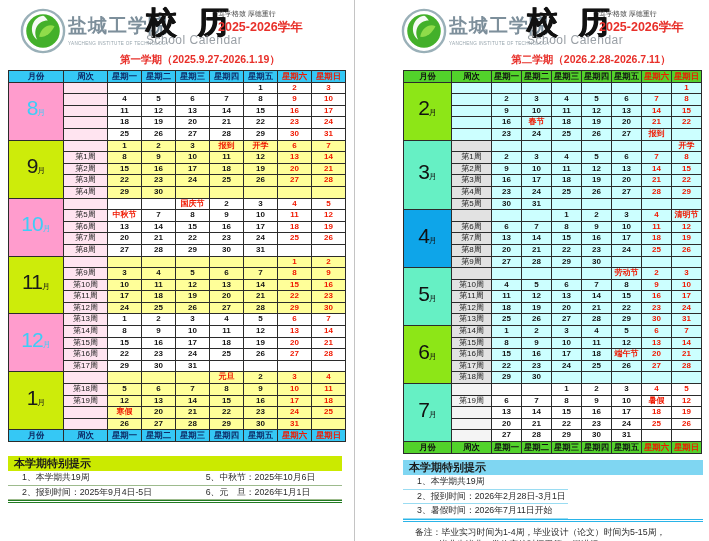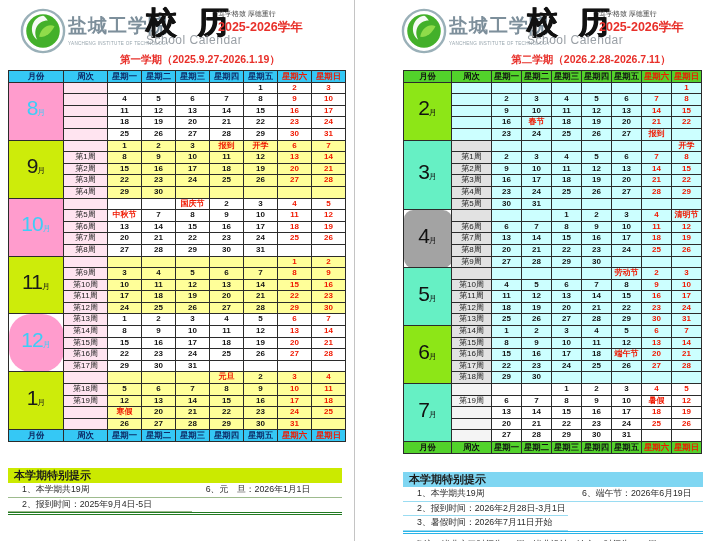--- a/index.html
+++ b/index.html
@@ -42,21 +42,21 @@
   .we{color:#f01800 !important;}
   .ev{color:#f01800 !important;font-weight:bold;}
   .mcell{font-weight:normal;}
   .mcell .mnum{font-size:21px;letter-spacing:-1px;}
   .mcell .munit{font-size:8px;}
 
   
   .notes{position:absolute;}
   #page1 .notes{left:8px;top:456px;width:334px;}
   #page2 .notes{left:48px;top:460px;width:300px;}
-  .nbar{height:15px;line-height:15px;font-size:11px;font-weight:bold;color:#1a1a1a;padding-left:6px;margin-top:12px;}
+  .nbar{height:15px;line-height:15px;font-size:11px;font-weight:bold;color:#1a1a1a;padding-left:6px;}
   #page1 .nbar{background:#cbea00;}
   #page2 .nbar{background:#7fd6f2;}
   .ncols{display:flex;}
   #page1 .ncols{border-bottom:3px double #217a21;}
   #page2 .ncols{border-bottom:3px double #2ab4e8;}
   .ncols ul{list-style:none;margin:0;padding:0;}
   .ncols ul.nl{width:55%;} .ncols ul.nr{width:45%;}
   .ncols li{height:13.5px;line-height:13.5px;font-size:8.8px;color:#2a2a2a;
             padding-left:14px;white-space:nowrap;overflow:hidden;}
   #page1 .ncols li{border-bottom:1px solid #9dbb8d;}
@@ -311,21 +311,21 @@
             <td class="wcell" style="background: rgb(255, 228, 240);">第12周</td>
             <td class="dcell" style="background: rgb(255, 255, 153);">24</td>
             <td class="dcell" style="background: rgb(255, 255, 153);">25</td>
             <td class="dcell" style="background: rgb(255, 255, 153);">26</td>
             <td class="dcell" style="background: rgb(255, 255, 153);">27</td>
             <td class="dcell" style="background: rgb(255, 255, 153);">28</td>
             <td class="dcell we" style="background: rgb(255, 255, 153);">29</td>
             <td class="dcell we" style="background: rgb(255, 255, 153);">30</td>
           </tr>
           <tr>
-            <td rowspan="5" class="mcell" style="background: rgb(255, 156, 205); color: rgb(62, 205, 247); border-radius: 22px;"><span class="mnum">12</span><span class="munit">月</span></td>
+            <td rowspan="5" class="mcell" style="background: rgb(255, 156, 205); color: rgb(62, 205, 247);"><span class="mnum">12</span><span class="munit">月</span></td>
             <td class="wcell" style="background: rgb(255, 228, 240);">第13周</td>
             <td class="dcell" style="background: rgb(255, 255, 255);">1</td>
             <td class="dcell" style="background: rgb(255, 255, 255);">2</td>
             <td class="dcell" style="background: rgb(255, 255, 255);">3</td>
             <td class="dcell" style="background: rgb(255, 255, 255);">4</td>
             <td class="dcell" style="background: rgb(255, 255, 255);">5</td>
             <td class="dcell we" style="background: rgb(255, 255, 255);">6</td>
             <td class="dcell we" style="background: rgb(255, 255, 255);">7</td>
           </tr>
           <tr>
@@ -436,20 +436,21 @@
       </table>
 
     <div class="notes">
       <div class="nbar">本学期特别提示</div>
       <div class="ncols">
         <ul class="nl">
             <li>1、本学期共19周</li>
             <li>2、报到时间：2025年9月4日-5日</li>
           </ul>
         <ul class="nr">
+            <li>5、中秋节：2025年10月6日</li>
             <li>6、元　旦：2026年1月1日</li>
           </ul>
       </div>
     </div>
   </div>
 
   <div class="divider"></div>
 
   <div class="page" id="page2">
     <svg class="logo" viewBox="0 0 48 48">
@@ -600,21 +601,21 @@
             <td class="wcell" style="background: rgb(226, 226, 226);">第5周</td>
             <td class="dcell" style="background: rgb(204, 255, 255);">30</td>
             <td class="dcell" style="background: rgb(204, 255, 255);">31</td>
             <td class="dcell" style="background: rgb(204, 255, 255);"></td>
             <td class="dcell" style="background: rgb(204, 255, 255);"></td>
             <td class="dcell" style="background: rgb(204, 255, 255);"></td>
             <td class="dcell we" style="background: rgb(204, 255, 255);"></td>
             <td class="dcell we" style="background: rgb(204, 255, 255);"></td>
           </tr>
           <tr>
-            <td rowspan="5" class="mcell" style="background: #a3a3a3; color: rgb(17, 17, 17); border-radius: 9px;"><span class="mnum">4</span><span class="munit">月</span></td>
+            <td rowspan="5" class="mcell" style="background: #0ea5e9; color: rgb(17, 17, 17);"><span class="mnum">4</span><span class="munit">月</span></td>
             <td class="wcell" style="background: rgb(226, 226, 226);"></td>
             <td class="dcell" style="background: rgb(204, 255, 255);"></td>
             <td class="dcell" style="background: rgb(204, 255, 255);"></td>
             <td class="dcell" style="background: rgb(204, 255, 255);">1</td>
             <td class="dcell" style="background: rgb(204, 255, 255);">2</td>
             <td class="dcell" style="background: rgb(204, 255, 255);">3</td>
             <td class="dcell we" style="background: rgb(204, 255, 255);">4</td>
             <td class="dcell we ev" style="background: rgb(204, 255, 255);">清明节</td>
           </tr>
           <tr>
@@ -828,21 +829,20 @@
 
     <div class="notes">
       <div class="nbar">本学期特别提示</div>
       <div class="ncols">
         <ul class="nl">
             <li>1、本学期共19周</li>
             <li>2、报到时间：2026年2月28日-3月1日</li>
             <li>3、暑假时间：2026年7月11日开始</li>
           </ul>
         <ul class="nr">
-            <li>6、端午节：2026年6月19日</li>
           </ul>
       </div>
       <div class="remark">
         <div class="r1">备注：毕业实习时间为1-4周，毕业设计（论文）时间为5-15周，</div>
         <div class="r2">毕业生毕业、学位审核时间于第16周进行。</div>
       </div>
     </div>
   </div>
 </div>
 

